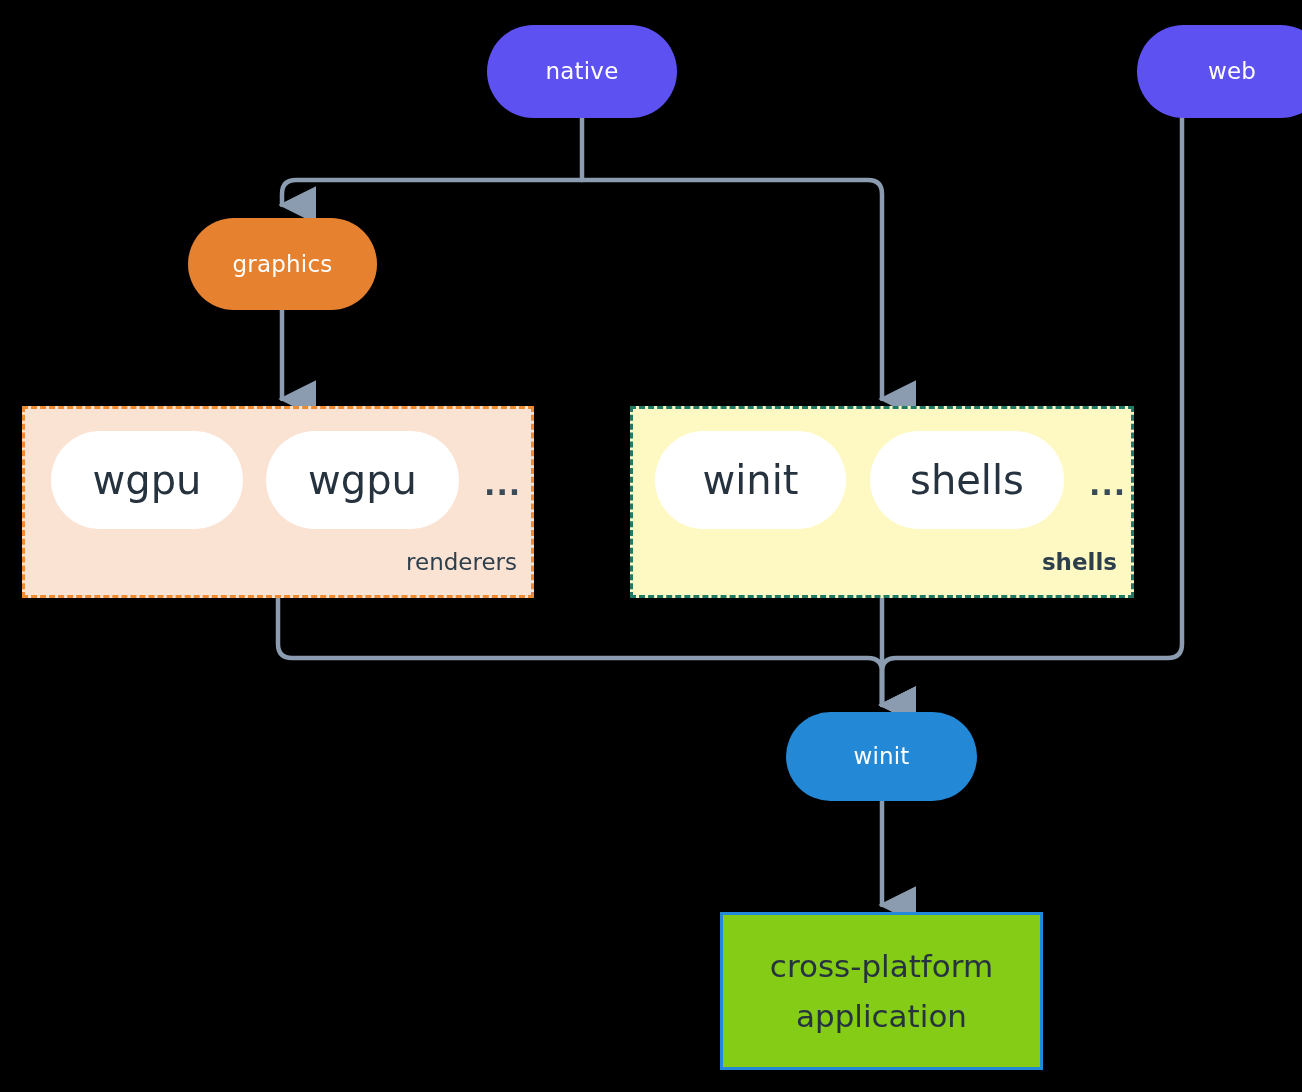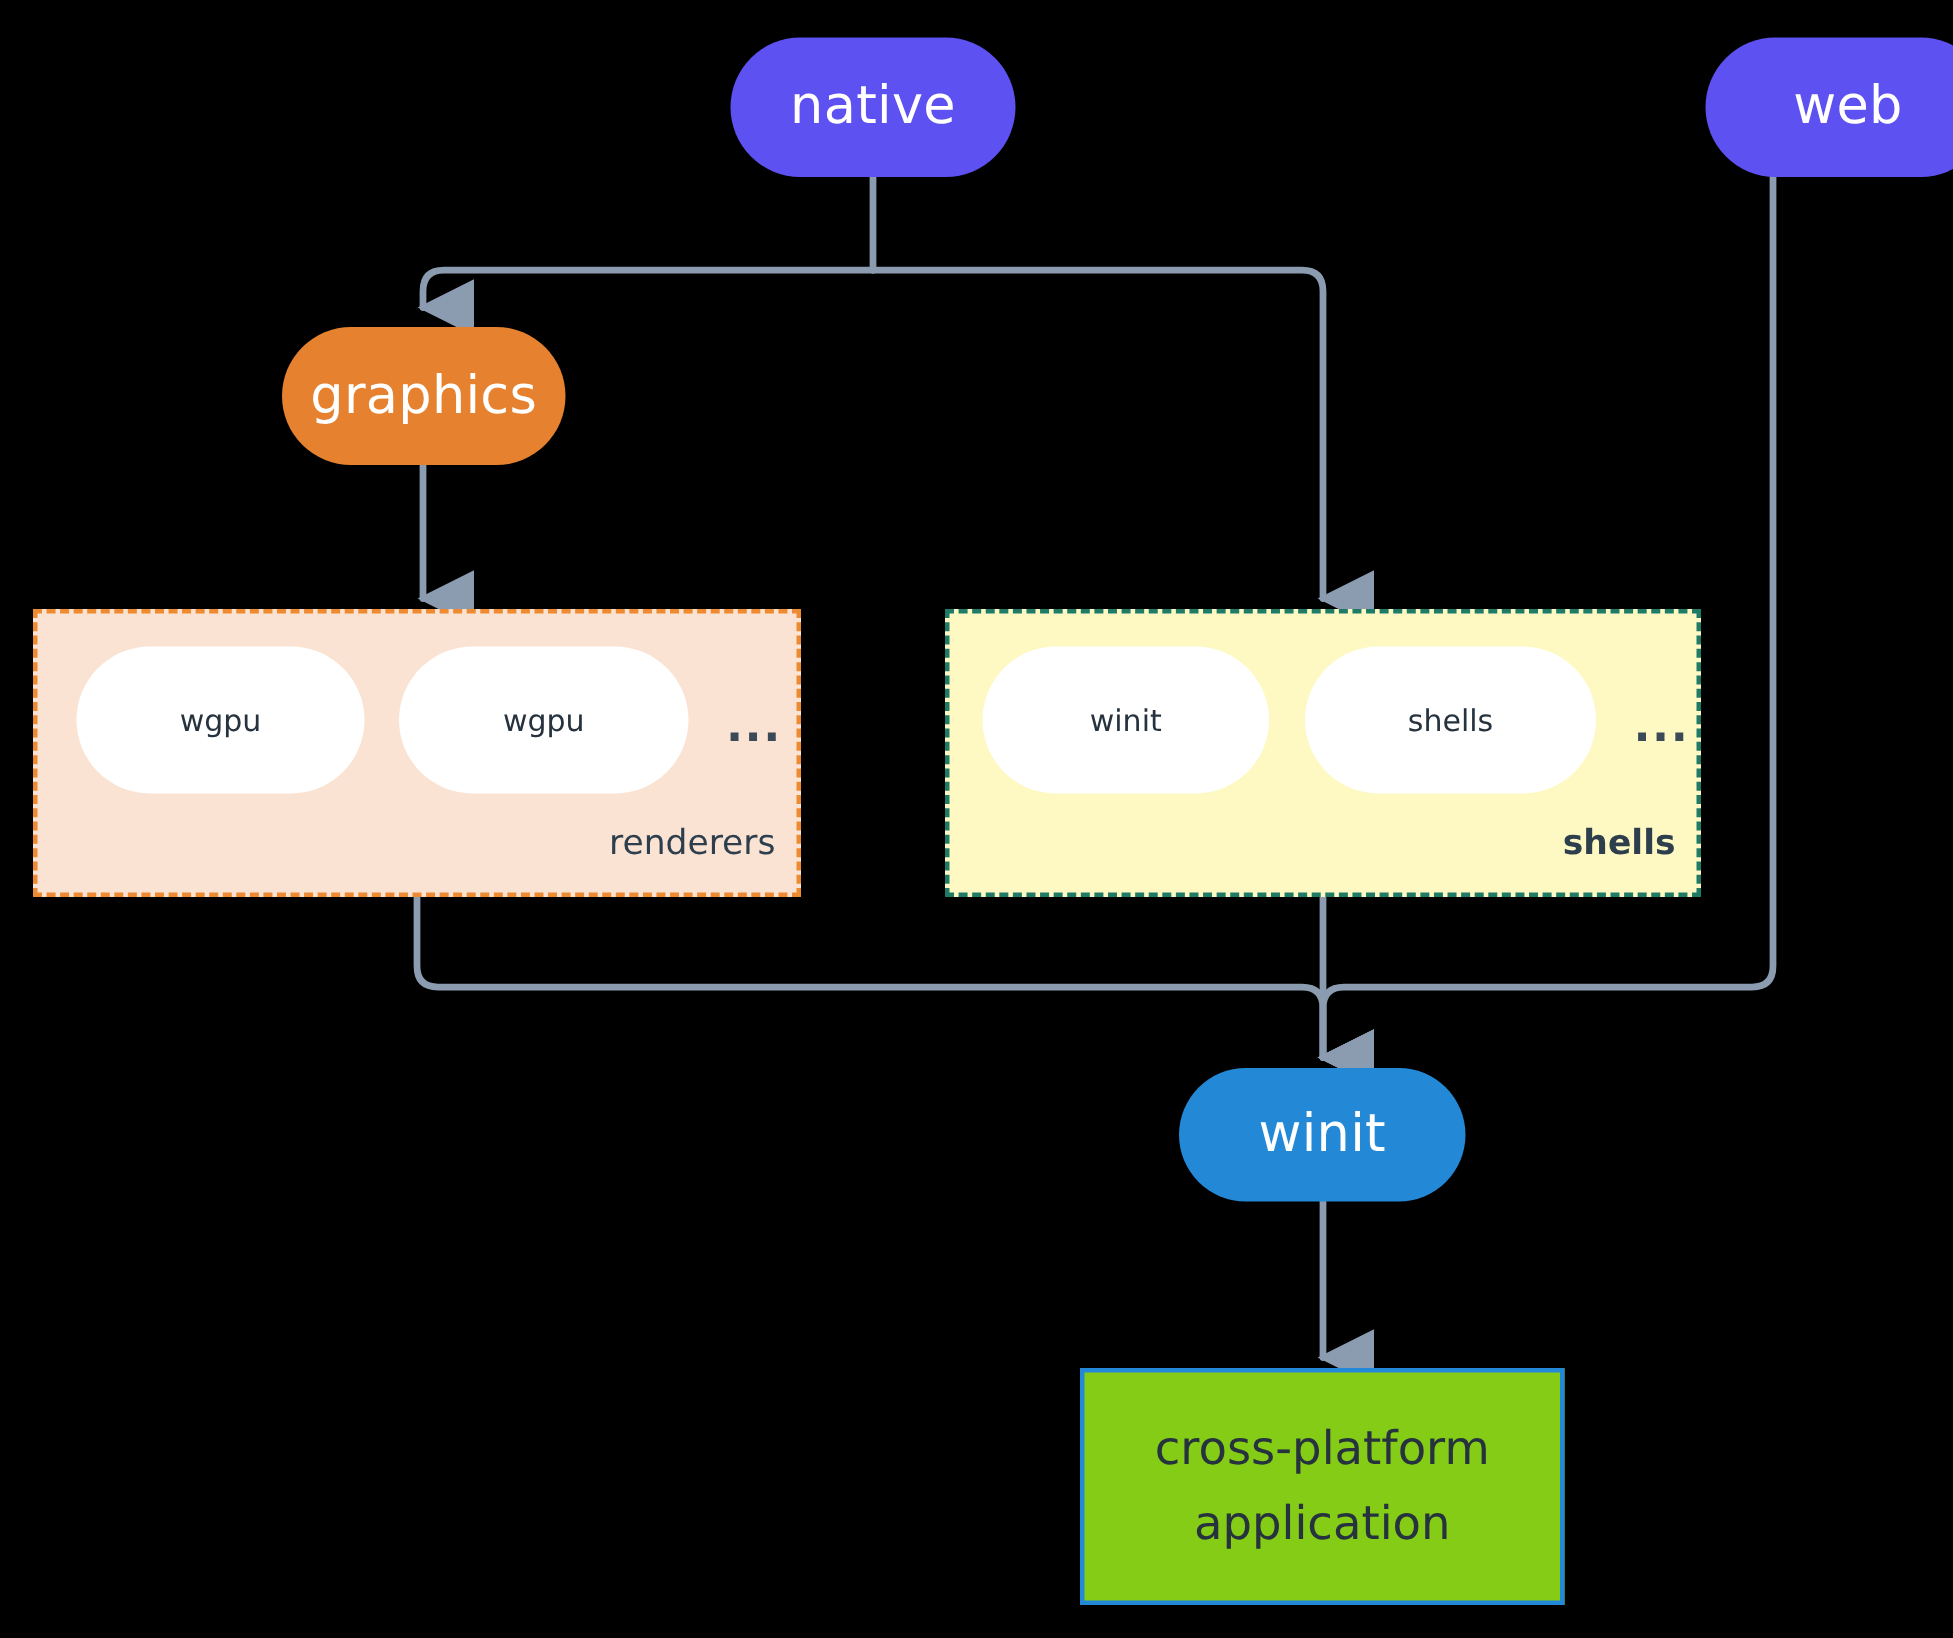--- a/index.html
+++ b/index.html
@@ -35,21 +35,21 @@
     align-items: center;
     justify-content: center;
     box-sizing: border-box;
     text-align: center;
   }
   .pill {
     border-radius: 999px;
   }
   .pill-label {
     color: #ffffff;
-    font-size: 35px;
+    font-size: 23px;
     letter-spacing: 0.2px;
     line-height: 1;
     white-space: nowrap;
   }
   .node-native {
     left: 487px;
     top: 25px;
     width: 190px;
     height: 93px;
     background: #5d51f2;
@@ -98,21 +98,21 @@
   .sub-pill {
     position: absolute;
     background: #ffffff;
     border-radius: 999px;
     display: flex;
     align-items: center;
     justify-content: center;
   }
   .sub-label {
     color: #26333f;
-    font-size: 20px;
+    font-size: 40px;
     line-height: 1;
     white-space: nowrap;
   }
   .ellipsis {
     position: absolute;
     color: #3b4a57;
     font-size: 30px;
     line-height: 1;
     font-weight: 700;
     letter-spacing: 1px;

